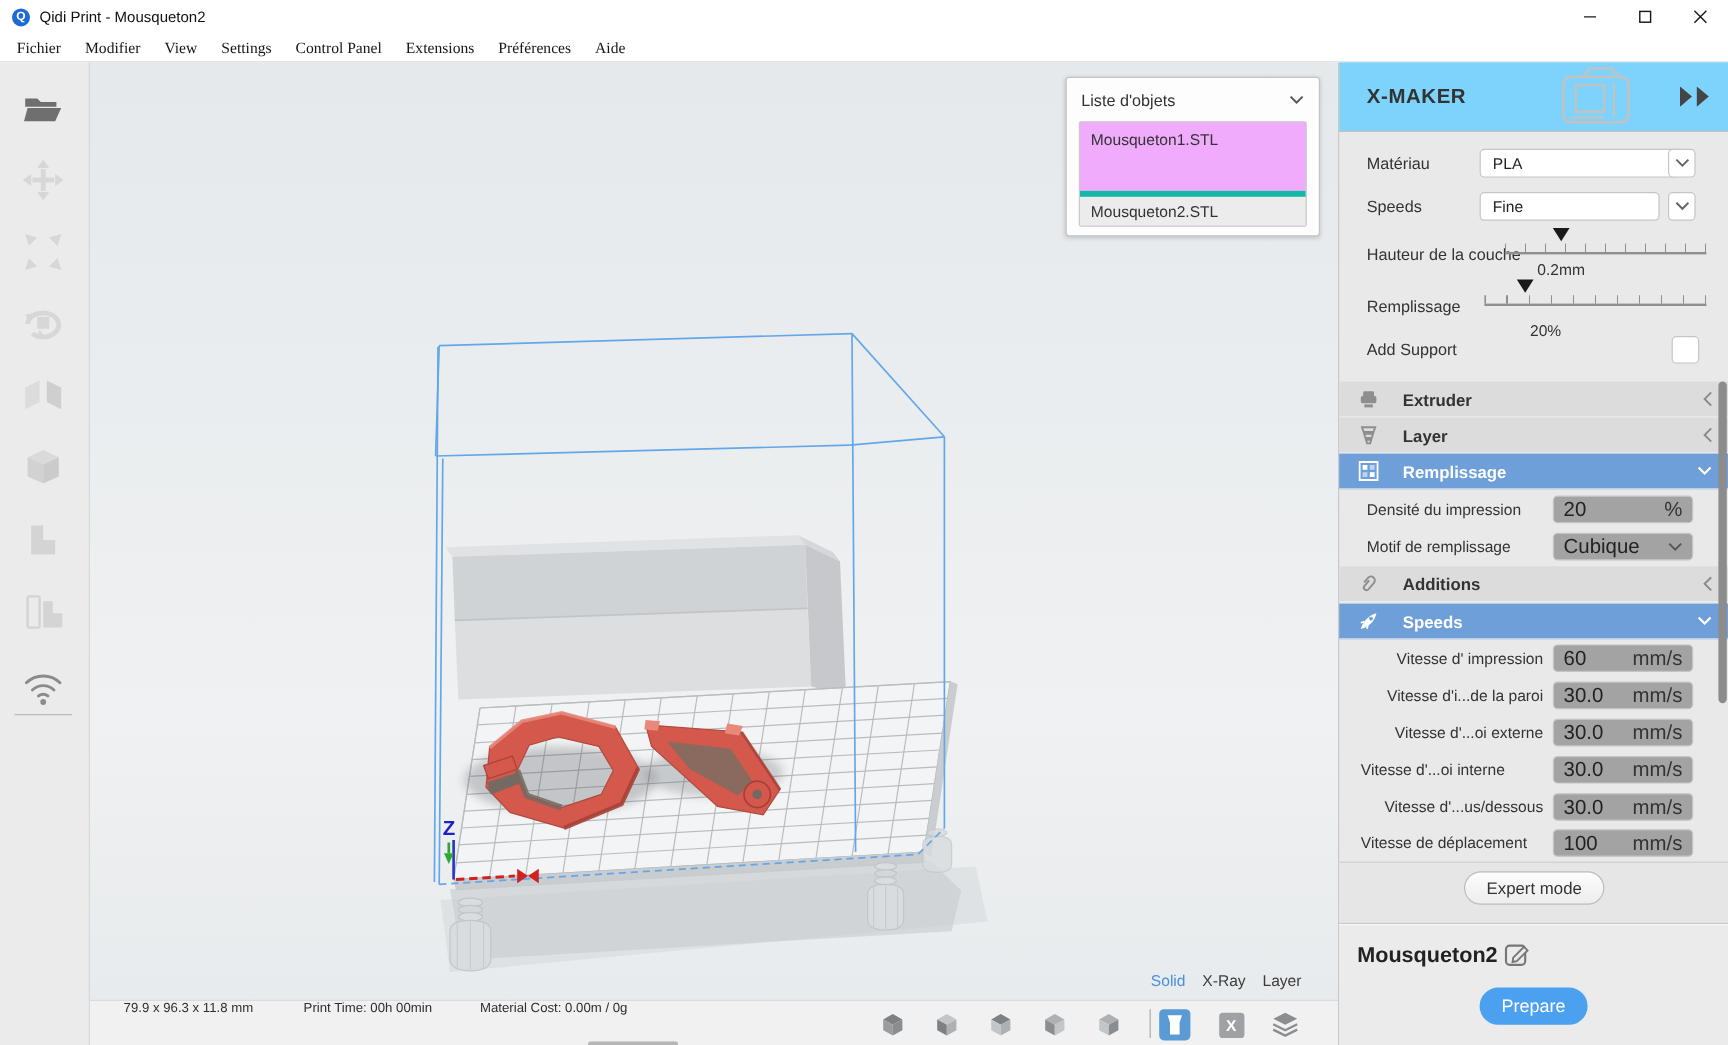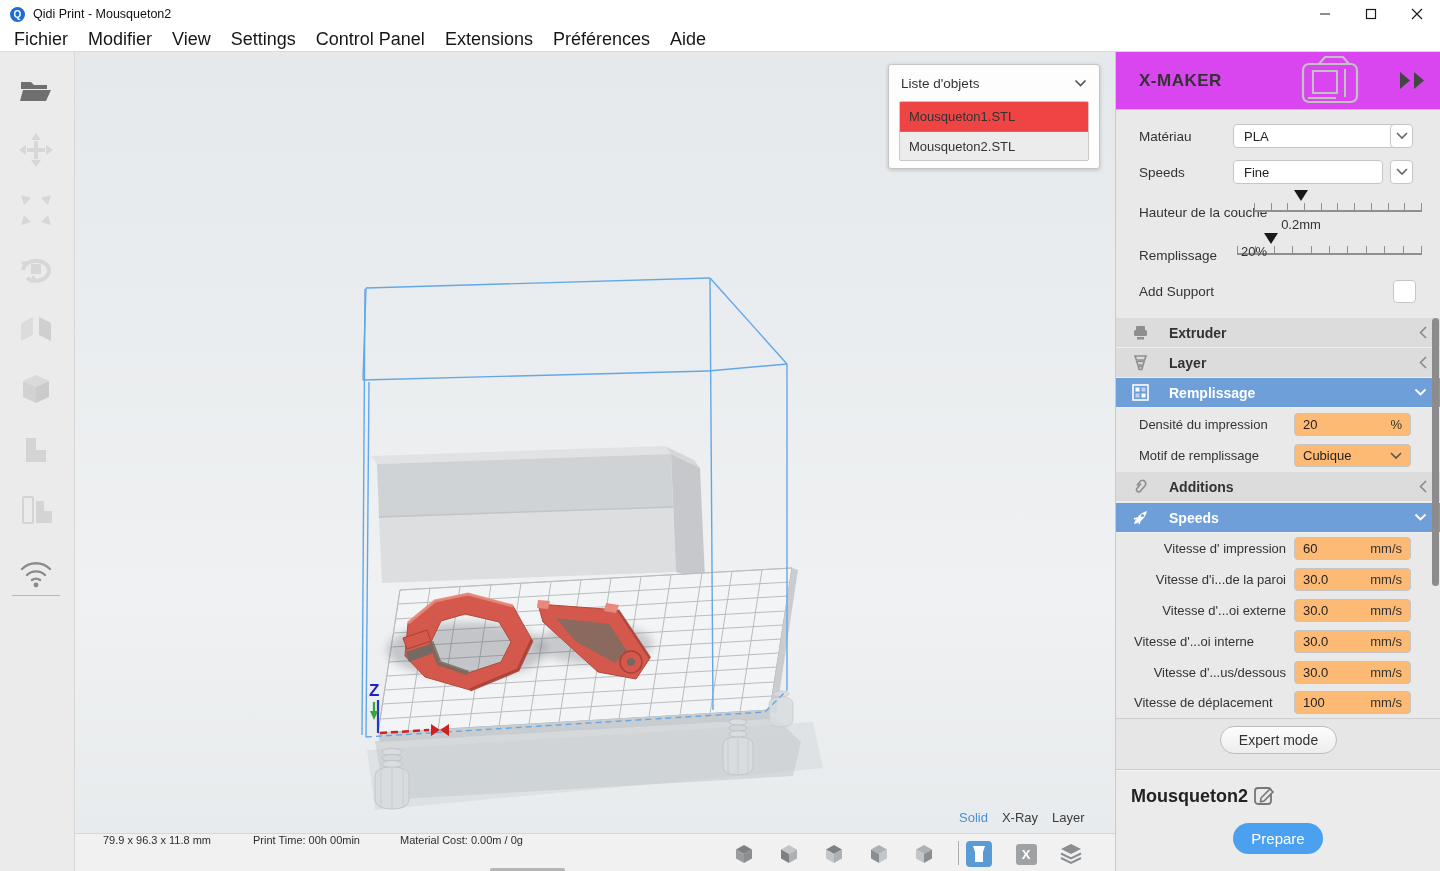--- a/index.html
+++ b/index.html
@@ -9,78 +9,78 @@
 
   
   #titlebar { left:0; top:0; width:1440px; height:28px; background:#fff; display:flex; align-items:center; }
   #app-icon { width:15px; height:15px; border-radius:50%; background:#1e6bd6; margin-left:10px; color:#fff; font-size:10px; font-weight:bold; display:flex; align-items:center; justify-content:center; }
   #win-title { margin-left:8px; font-size:12.5px; color:#111; }
   #win-controls { margin-left:auto; display:flex; height:28px; }
   .win-btn { width:46px; height:28px; display:flex; align-items:center; justify-content:center; }
 
   
   #menubar { left:0; top:28px; width:1440px; height:24px; background:#fff; border-bottom:1px solid #dcdcdc; display:flex; align-items:center; padding-left:4px; }
-  .menu-item { font-size:18px; color:#161616; padding:3px 10px; }
+  .menu-item { font-size:13px; color:#161616; padding:3px 10px;font-family:Liberation Serif, serif; }
 
   
   #leftbar { left:0; top:52px; width:75px; height:819px; background:#ebebeb; border-right:1px solid #d7d7d7; }
   .tool { position:absolute; left:14px; width:44px; height:44px; display:flex; align-items:center; justify-content:center; }
   #leftbar-divider { position:absolute; left:12px; top:543px; width:48px; height:1px; background:#b9b9b9; }
 
   
   #viewport { left:75px; top:52px; width:1040px; height:781px;
     background:linear-gradient(180deg,#e5e9ec 0%,#eaedef 35%,#eff1f2 70%,#e8ebed 100%); }
   #scene { position:absolute; left:0; top:0; }
 
   
   #object-list { left:813px; top:12px; width:212px; background:#fdfdfd; border:1px solid #c5c5c5; border-radius:3px; box-shadow:0 1px 4px rgba(0,0,0,.18); padding-bottom:7px; }
   #object-list-header { height:36px; display:flex; align-items:center; padding:0 12px; }
   #object-list-title { font-size:13.5px; color:#333; }
-  #object-list-box { margin:0 10px; border:1px solid #c9c9c9; border-radius:2px; background:#ef4444; }
+  #object-list-box { margin:0 10px; border:1px solid #c9c9c9; border-radius:2px; background:#f0abfc; }
   .obj-row { height:29px; display:flex; align-items:center; padding-left:9px; font-size:13px; color:#333; }
-  .obj-row + .obj-row { border-top:1px solid #14b8a6; }
+  .obj-row + .obj-row { border-top:5px solid #14b8a6;margin-top:28px; }
   .obj-row.selected { background:#ececec; }
 
   
   #view-modes { left:884px; top:758px; display:flex; gap:14px; font-size:13px; }
   .vm { color:#3c3c3c; }
   .vm.active { color:#4a90d9; }
 
   
   #statusbar { left:75px; top:833px; width:1040px; height:38px; background:#f1f1f1; border-top:1px solid #d6d6d6; }
   .sb-text { position:absolute; top:0; font-size:11px; color:#2e2e2e; white-space:nowrap; }
   .sb-icon { position:absolute; top:7px; width:26px; height:26px; display:flex; align-items:center; justify-content:center; }
   #sb-separator { position:absolute; left:883px; top:7px; width:1px; height:24px; background:#adadad; }
   #solid-btn { background:#5b9bd5; border-radius:4px; }
   #xray-btn-box { width:21px; height:21px; background:#9fa2a4; border-radius:3px; color:#fff; font-size:13px; font-weight:bold; display:flex; align-items:center; justify-content:center; }
   #popup-sliver { position:absolute; left:415px; bottom:0; width:75px; height:3px; background:#9d9d9d; border-radius:2px 2px 0 0; opacity:.7; }
 
   
   #rightpanel { left:1115px; top:52px; width:325px; height:819px; background:#e9e9e9; border-left:1px solid #c9c9c9; }
-  #rp-header { position:absolute; left:0; top:0; width:325px; height:58px; background:#d946ef; border-bottom:1px solid #c3c3c3; }
+  #rp-header { position:absolute; left:0; top:0; width:325px; height:58px; background:#7dd3fc; border-bottom:1px solid #c3c3c3; }
   #machine-name { position:absolute; left:23px; top:19px; font-size:17px; font-weight:bold; letter-spacing:.5px; color:#333; }
   .rp-label { position:absolute; left:23px; font-size:13.5px; color:#333; }
   .combo { position:absolute; height:24px; background:#fff; border:1px solid #c6c6c6; border-radius:4px; font-size:13px; color:#222; display:flex; align-items:center; padding-left:10px; }
   .combo-btn { position:absolute; width:23px; height:24px; background:#fff; border:1px solid #c6c6c6; border-radius:4px; display:flex; align-items:center; justify-content:center; }
   .slider-track { position:absolute; height:9px; border-bottom:2px solid #8f8f8f; }
   .slider-thumb { position:absolute; width:0; height:0; border-left:7px solid transparent; border-right:7px solid transparent; border-top:11px solid #1a1a1a; }
   .slider-value { position:absolute; font-size:13px; color:#333; }
   #add-support-box { position:absolute; left:277px; top:228px; width:23px; height:23px; background:#fff; border:1px solid #c6c6c6; border-radius:4px; }
 
   .section { position:absolute; left:0; width:325px; height:30px; display:flex; align-items:center; border-bottom:1px solid #efefef; }
   .section.gray { background:#dcdcdc; }
   .section.blue { background:#6f9fd9; }
   .section .s-icon { width:17px; height:17px; margin-left:16px; display:flex; align-items:center; justify-content:center; }
   .section .s-label { margin-left:20px; font-size:14px; font-weight:bold; color:#333; }
   .section.blue .s-label { color:#fff; }
   .section .s-chevron { margin-left:auto; margin-right:14px; display:flex; }
 
   .field-row { position:absolute; left:0; width:325px; height:31px; }
   .field-label { position:absolute; top:8px; font-size:13px; color:#333; white-space:nowrap; }
-  .field-box { position:absolute; left:178px; top:4px; width:117px; height:23px; background:#fdba74; border:1px solid #c4c4c4; border-radius:4px; font-size:13px; color:#222; display:flex; align-items:center; padding:0 8px; }
+  .field-box { position:absolute; left:178px; top:4px; width:117px; height:23px; background:#a3a3a3; border:1px solid #c4c4c4; border-radius:4px; font-size:17px; color:#222; display:flex; align-items:center; padding:0 8px; }
   .field-box .unit { margin-left:auto; color:#333; }
 
   #rp-scrollthumb { position:absolute; left:316px; top:266px; width:7px; height:268px; background:#8c8c8c; border-radius:4px; }
 
   #expert-strip { position:absolute; left:0; top:666px; width:325px; height:51px; background:#e6e6e6; border-top:1px solid #cfcfcf; }
   #expert-btn { position:absolute; left:104px; top:7px; width:117px; height:28px; border:1px solid #bdbdbd; border-radius:14px; background:linear-gradient(#fdfdfd,#ededed); font-size:14px; color:#333; display:flex; align-items:center; justify-content:center; }
 
   #job-area { position:absolute; left:0; top:717px; width:325px; height:102px; background:#ebebeb; border-top:1px solid #c9c9c9; box-shadow:inset 0 1px 0 #f7f7f7; }
   #job-name { position:absolute; left:15px; top:16px; font-size:18px; font-weight:bold; color:#222; }
   #job-edit { position:absolute; left:137px; top:14px; }
@@ -418,21 +418,21 @@
   </div>
 
   <div class="rp-label" style="top:153px">Hauteur de la couche</div>
   <div class="slider-track" style="left:138px; top:151px; width:168px; background:repeating-linear-gradient(90deg,#8f8f8f 0 1px,transparent 1px 16.7px)"></div>
   <div class="slider-thumb" style="left:178px; top:138px"></div>
   <div class="slider-value" style="left:152px; top:165px; width:66px; text-align:center">0.2mm</div>
 
   <div class="rp-label" style="top:196px">Remplissage</div>
   <div class="slider-track" style="left:121px; top:194px; width:185px; background:repeating-linear-gradient(90deg,#8f8f8f 0 1px,transparent 1px 18.4px)"></div>
   <div class="slider-thumb" style="left:148px; top:181px"></div>
-  <div class="slider-value" style="left:125px; top:192px; width:60px; text-align:left">20%</div>
+  <div class="slider-value" style="left:125px; top:216px; width:60px; text-align:right">20%</div>
 
   <div class="rp-label" style="top:232px">Add Support</div>
   <div id="add-support-box"></div>
 
   <div class="section gray" style="top:266px">
     <span class="s-icon">
       <svg width="17" height="17" viewBox="0 0 17 17">
           <rect x="4" y="2" width="9" height="5" rx="1" fill="#8e8e8e"></rect>
           <rect x="2" y="6" width="13" height="6" rx="1.5" fill="#8e8e8e"></rect>
           <rect x="5" y="13" width="7" height="2.5" fill="#8e8e8e"></rect>

